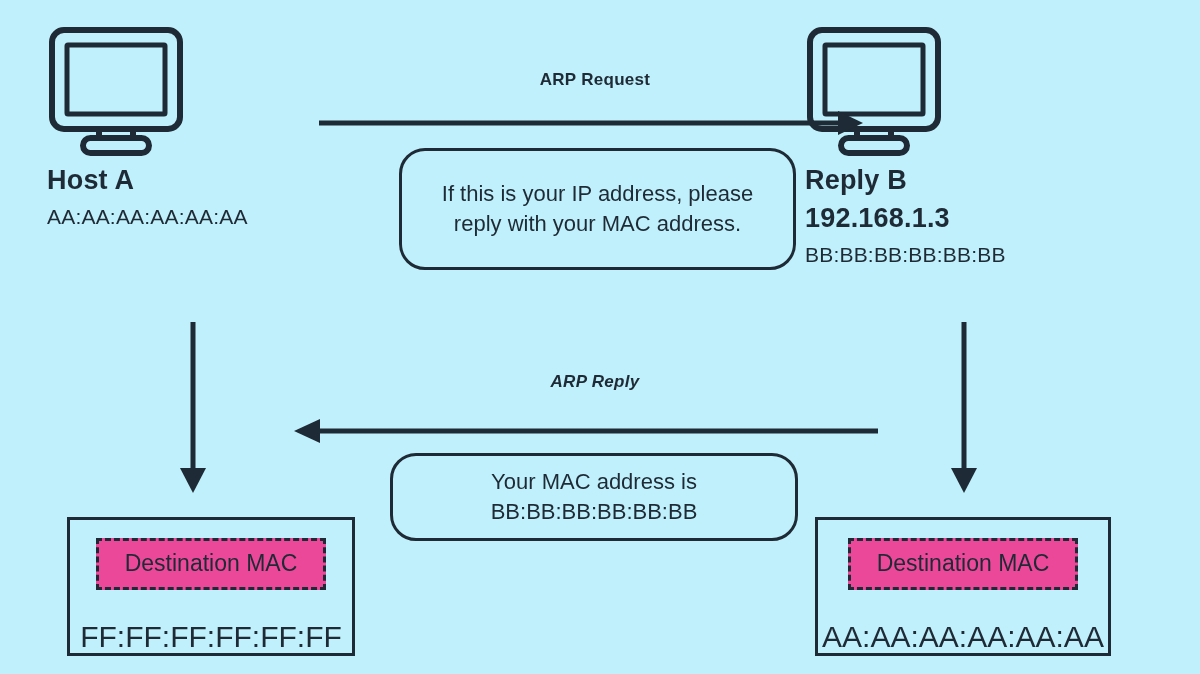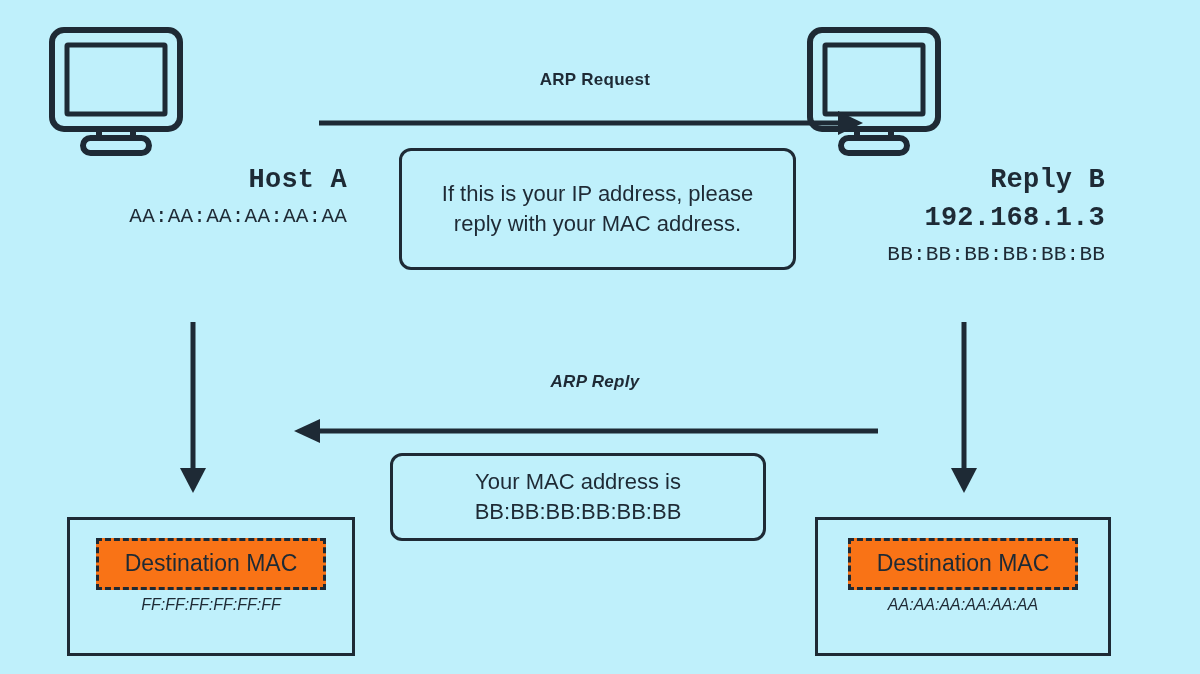--- a/index.html
+++ b/index.html
@@ -21,22 +21,21 @@
     height: 674px;
     background: #bff0fb;
   }
 
   .abs { position: absolute; }
 
   
   .host {
     position: absolute;
     width: 300px;
-    text-align: right;
-    font-family: Liberation Mono, monospace;
+    text-align: left;
   }
   .host-icon {
     display: block;
     margin: 0 auto;
   }
   .host-name {
     font-size: 27px;
     font-weight: bold;
     letter-spacing: 0.2px;
     margin-top: 12px;
@@ -65,21 +64,21 @@
     letter-spacing: 0.3px;
     text-align: center;
     white-space: nowrap;
   }
 
   
   .bubble {
     position: absolute;
     box-sizing: border-box;
     border: 3px solid #1e2a35;
-    border-radius: 12px;
+    border-radius: 26px;
     background: #bff0fb;
     display: flex;
     align-items: center;
     justify-content: center;
     text-align: center;
     font-size: 22px;
     line-height: 1.36;
     padding: 6px 18px;
   }
 
@@ -90,33 +89,32 @@
     border: 3px solid #1e2a35;
     background: #bff0fb;
     display: flex;
     flex-direction: column;
     align-items: center;
     justify-content: flex-start;
     padding-top: 18px;
   }
   .frame-field {
     box-sizing: border-box;
-    background: #f97316;
+    background: #ec4899;
     border: 3px dashed #1e2a35;
     font-size: 23px;
     line-height: 1.1;
     padding: 10px 26px 11px 26px;
     white-space: nowrap;
   }
   .frame-value {
-    font-size: 16px;
+    font-size: 30px;
     line-height: 1.1;
-    margin-top: 6px;
+    margin-top: 30px;
     white-space: nowrap;
-    font-style: italic;
   }
 
   svg { display: block; overflow: visible; }
 </style>
 </head>
 <body>
 
 <div id="canvas">
 
   <div class="host" style="left:47px; top:25px;">
@@ -175,21 +173,21 @@
 
   <div class="arrow-caption" style="left:355px; top:372px; width:480px;font-style:italic;">ARP Reply</div>
 
   <span class="abs" style="left:288px; top:414px;">
     <svg width="600" height="34" viewBox="0 0 600 34" aria-hidden="true">
       <line x1="30" y1="17" x2="590" y2="17" stroke="#1e2a35" stroke-width="5"></line>
       <polygon points="32,5 32,29 6,17" fill="#1e2a35"></polygon>
     </svg>
   </span>
 
-  <div class="bubble" style="left:390px; top:453px; width:376px; height:88px;">
+  <div class="bubble" style="left:390px; top:453px; width:408px; height:88px;">
     <span>Your MAC address is BB:BB:BB:BB:BB:BB</span>
   </div>
 
   <div class="frame-box" style="left:67px; top:517px; width:288px; height:139px;">
     <div class="frame-field">Destination MAC</div>
     <div class="frame-value">FF:FF:FF:FF:FF:FF</div>
   </div>
 
   <div class="frame-box" style="left:815px; top:517px; width:296px; height:139px;">
     <div class="frame-field">Destination MAC</div>

